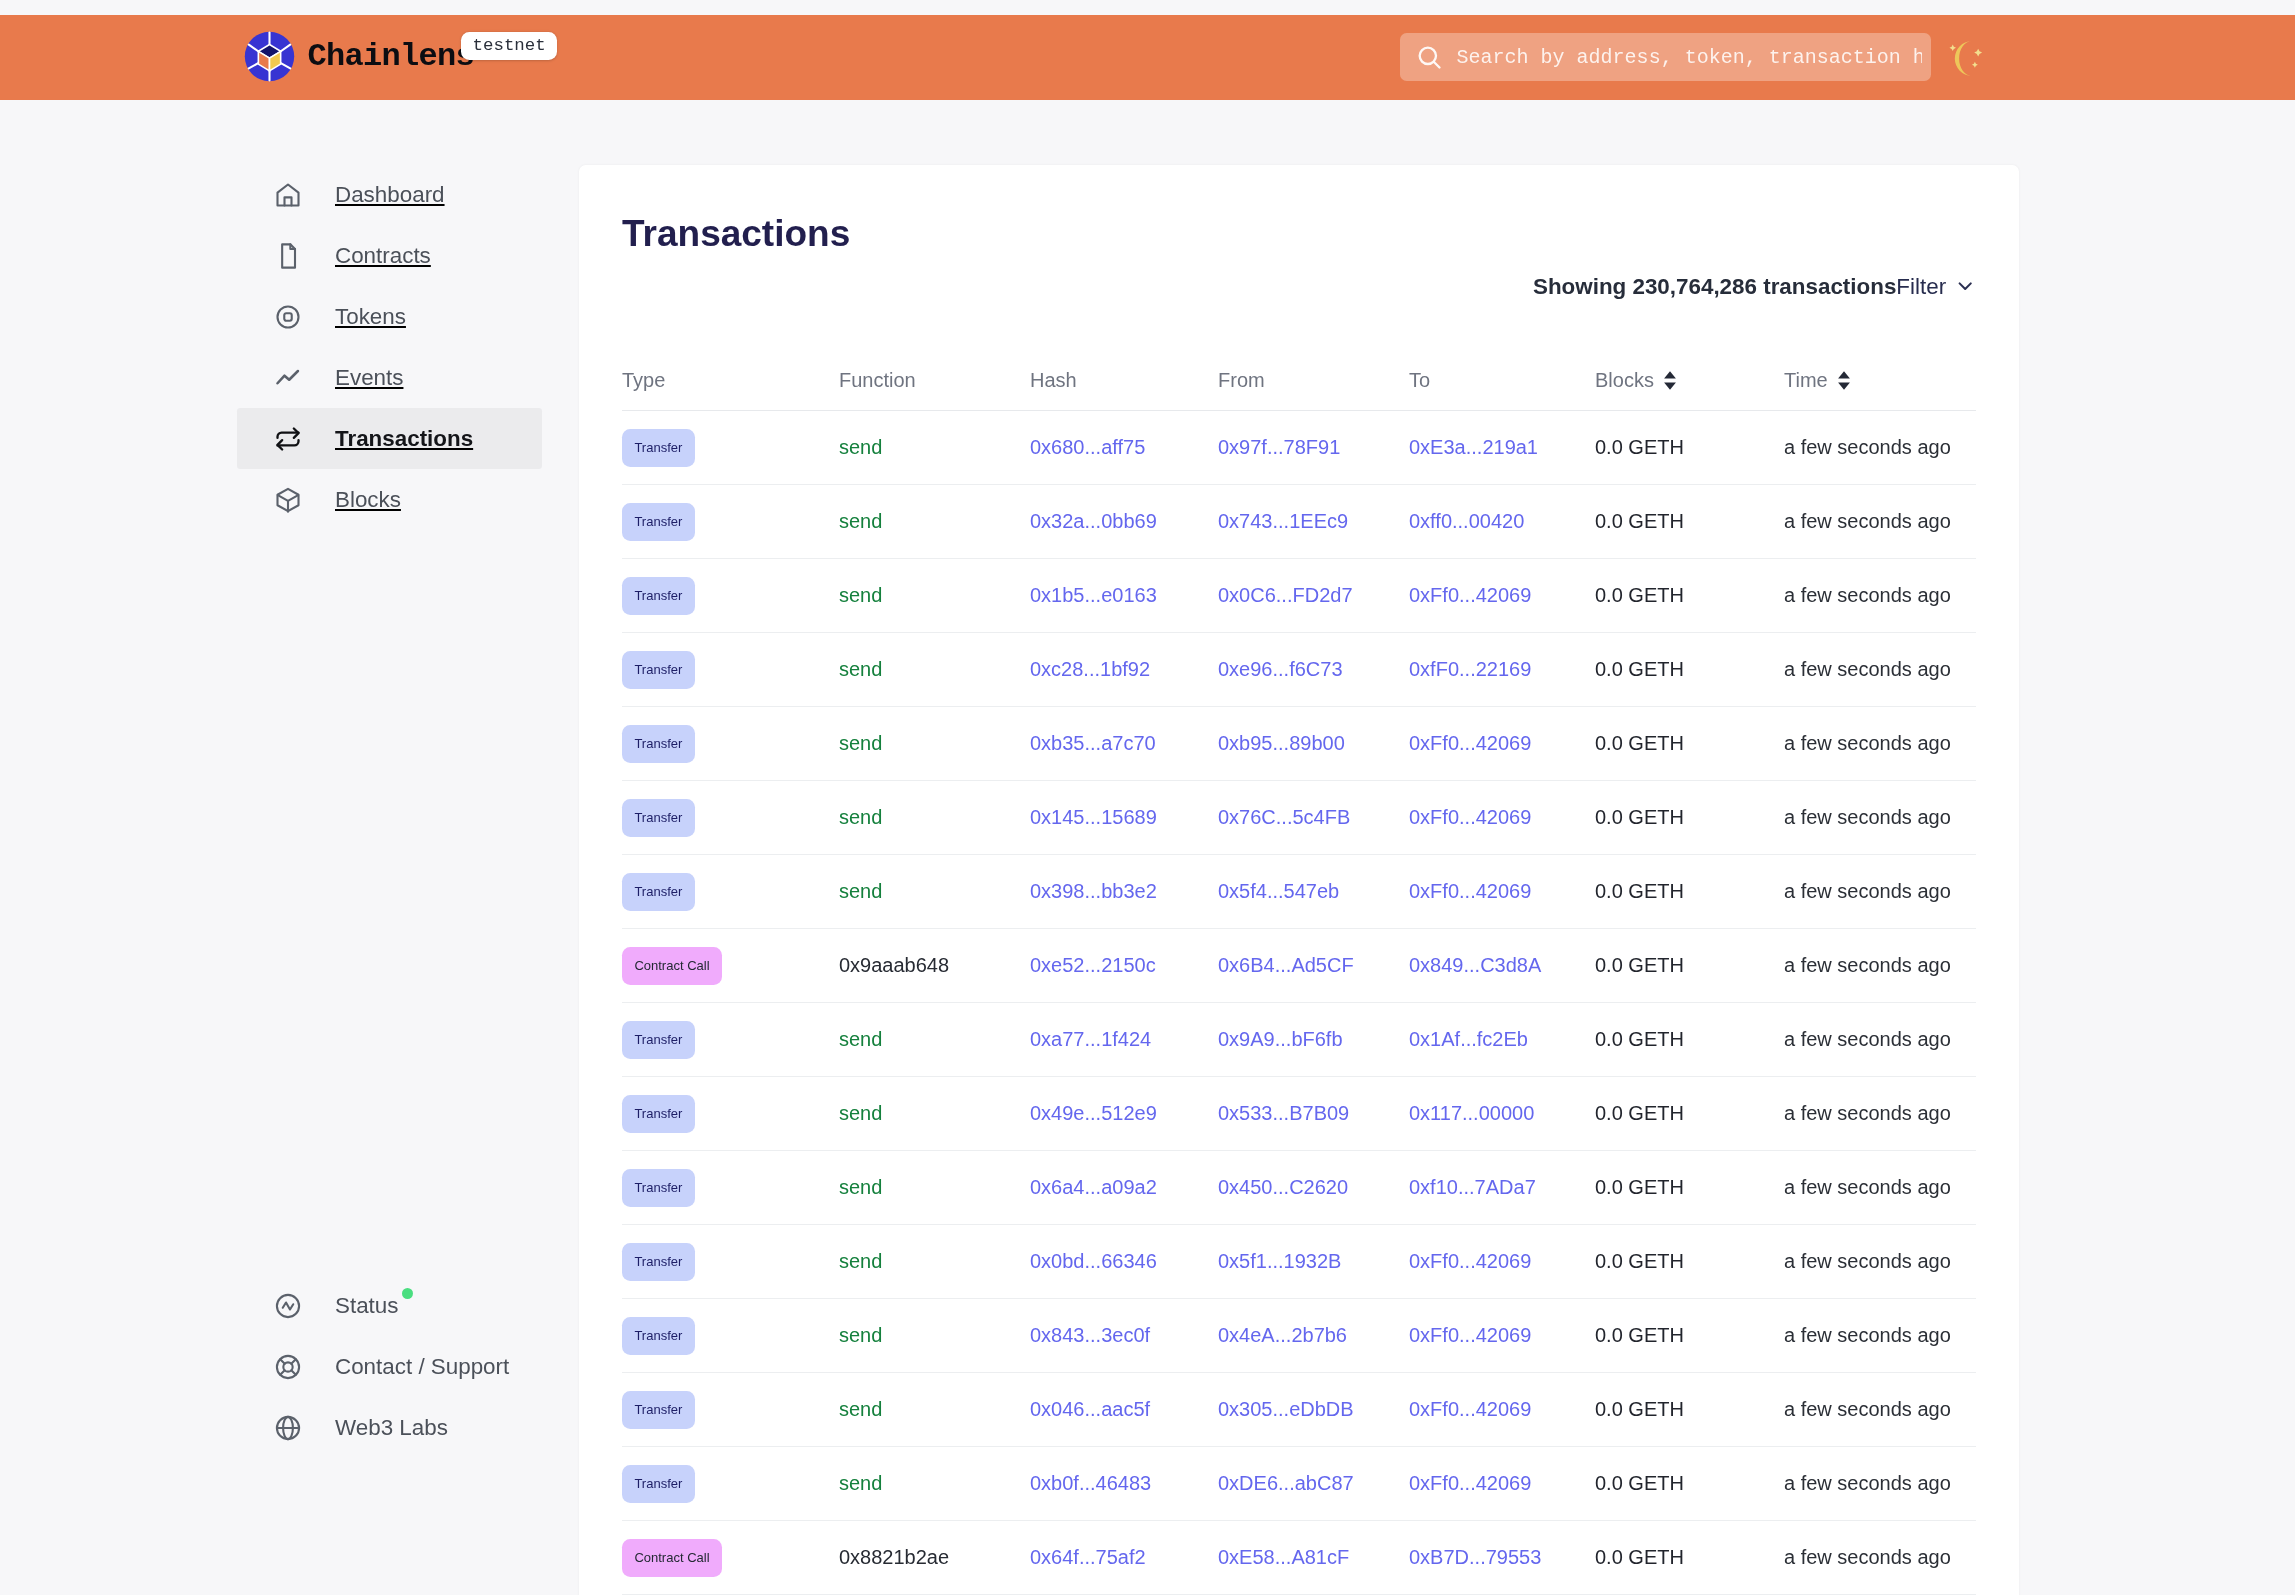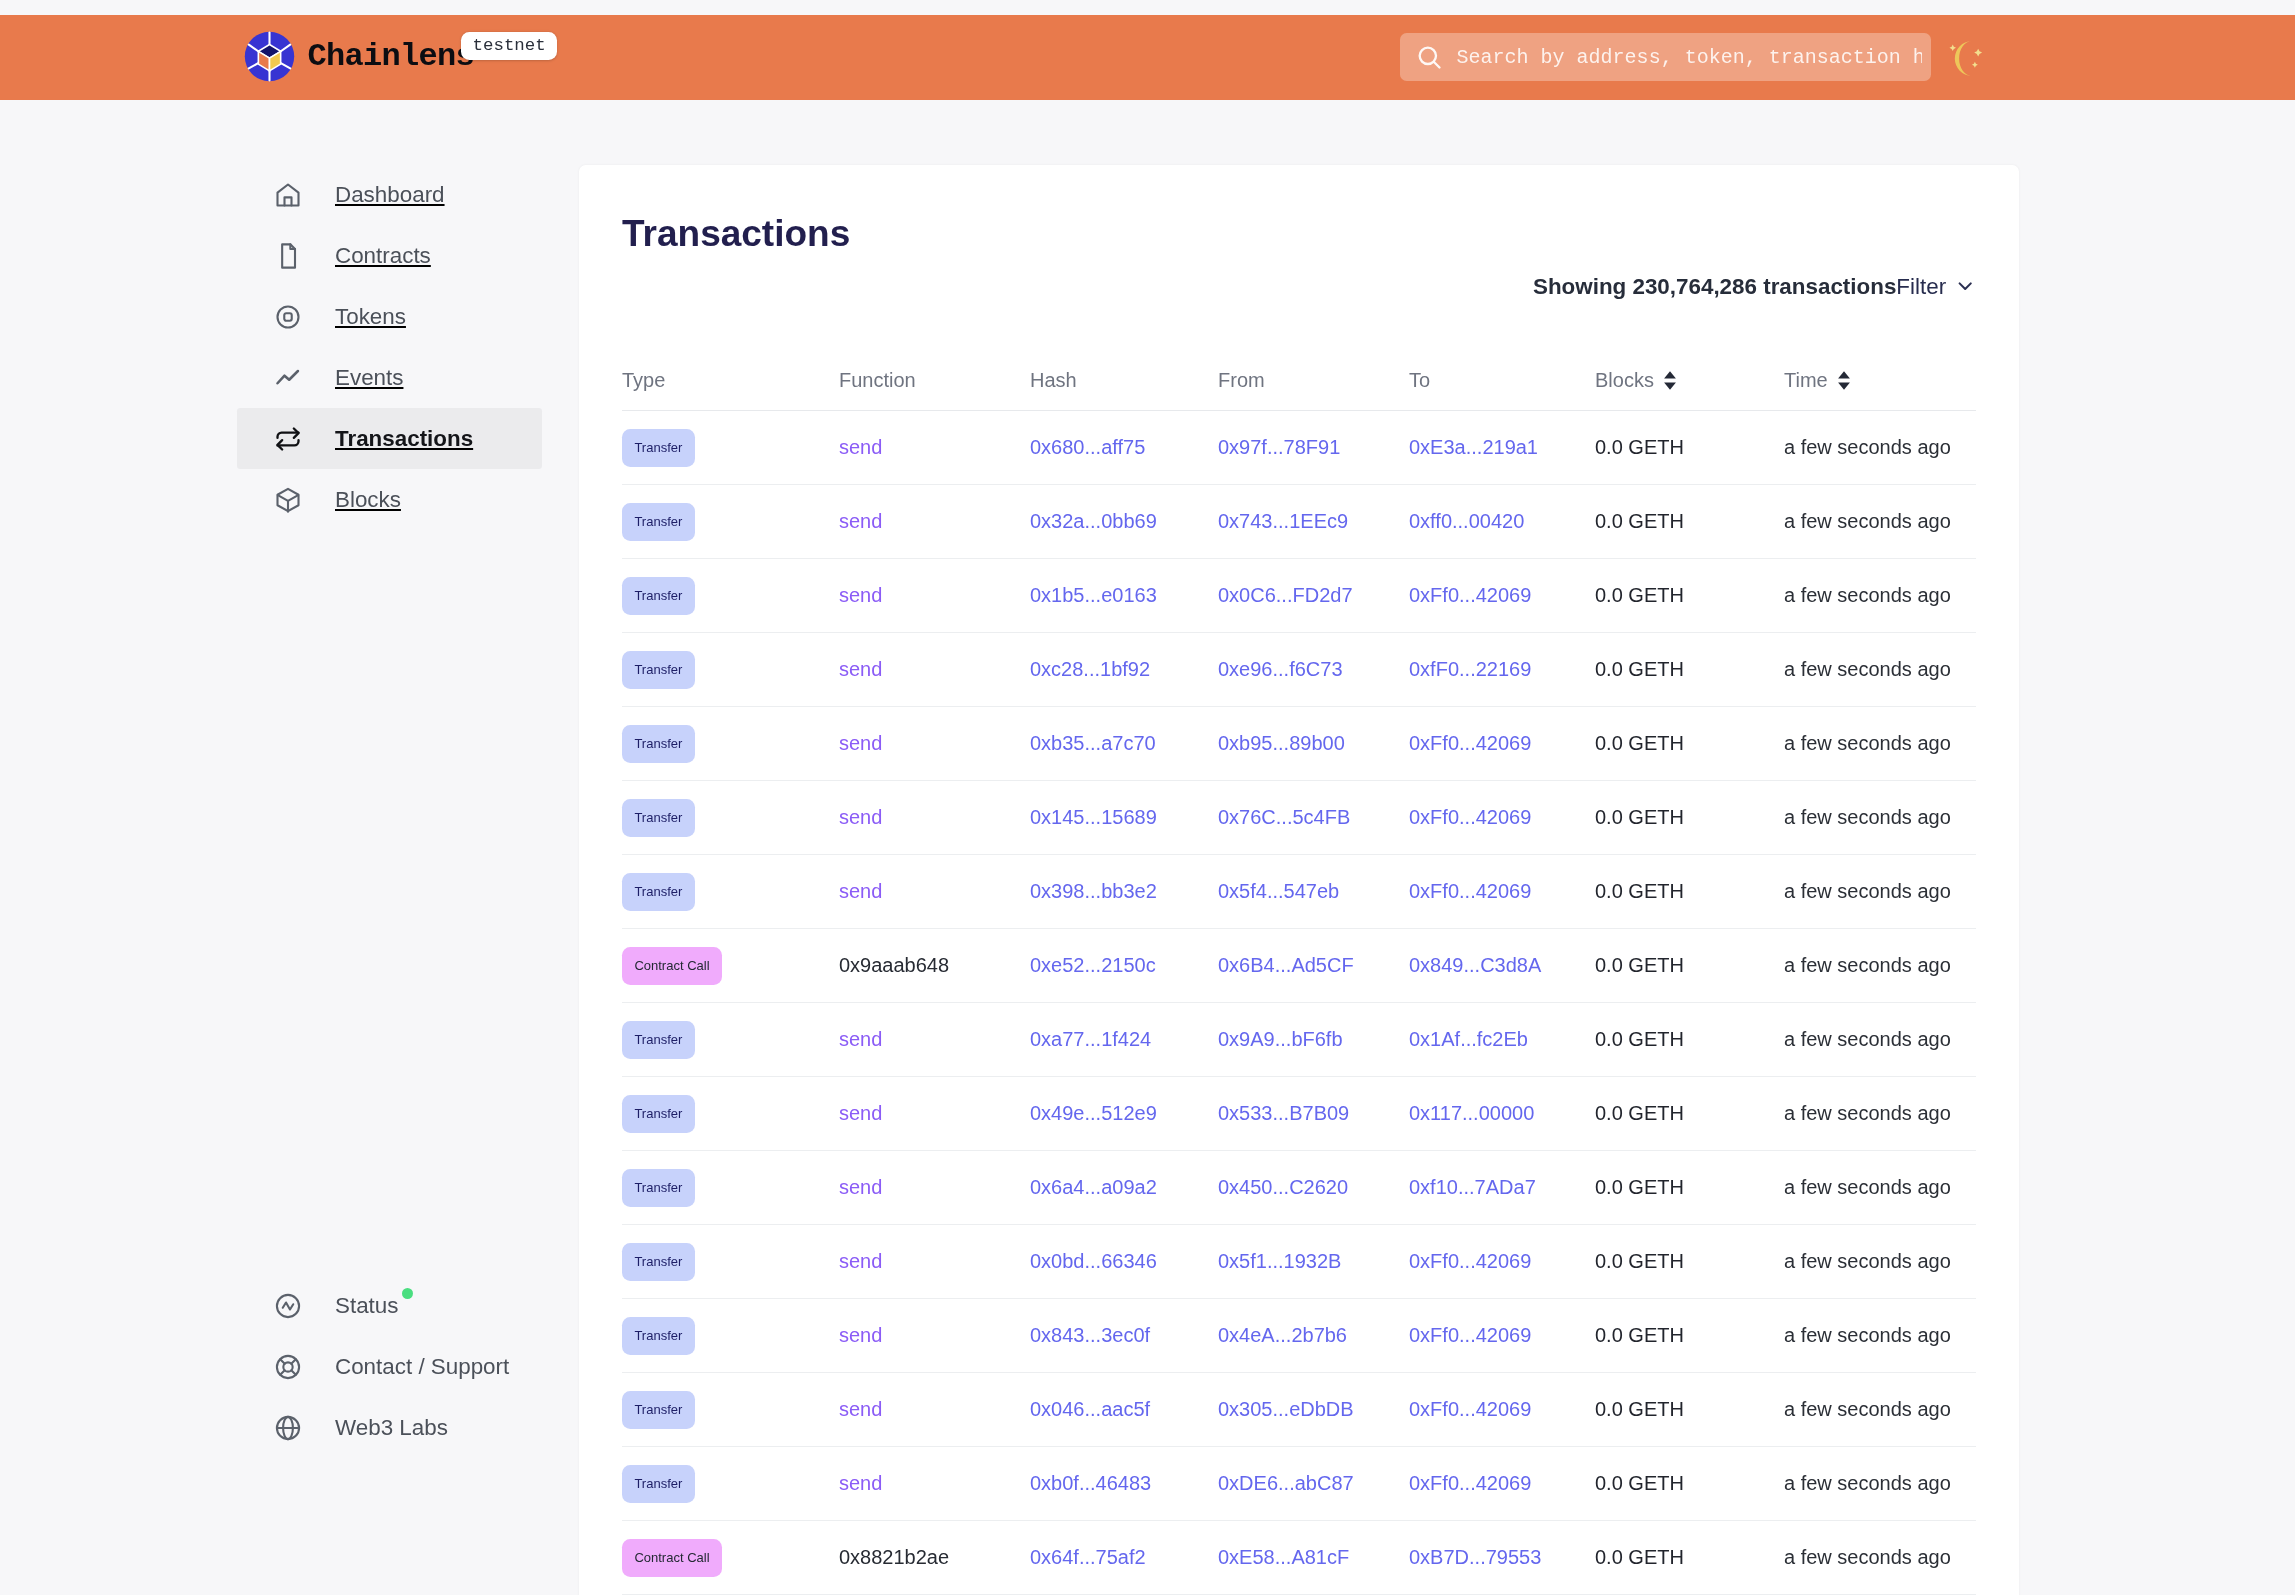--- a/index.html
+++ b/index.html
@@ -58,21 +58,21 @@
     display:grid;grid-template-columns:217px 191px 188px 191px 186px 189px 1fr;
     align-items:center;
   }
   .thead{height:60px;border-bottom:0.8px solid #e7e9ec;}
   .th{display:flex;align-items:center;gap:8.3px;font-size:20px;font-weight:500;color:#6f7480;}
   .th.sortable{cursor:pointer;}
   .trow{height:73px;border-bottom:0.8px solid #eceef0;font-size:20px;}
   .badge{display:inline-block;padding:7.5px 12.4px;border-radius:8.3px;font-size:13px;line-height:23px;}
   .badge-transfer{background:#c7d2fb;color:#1d1e66;}
   .badge-contract{background:#f0abfc;color:#232933;}
-  .fn-muted{color:#8b5cf6;margin-top:37px;}
+  .fn-muted{color:#15803d;margin-top:37px;}
   .fn-code{color:#272b33;}
   .link{color:#6467ee;text-decoration:none;cursor:pointer;}
   .value-cell{color:#22252d;}
   .time-cell{color:#2b2f36;}
 </style>
 </head>
 <body>
 
 <div class="topbar">
   <div class="logo-wrap">

